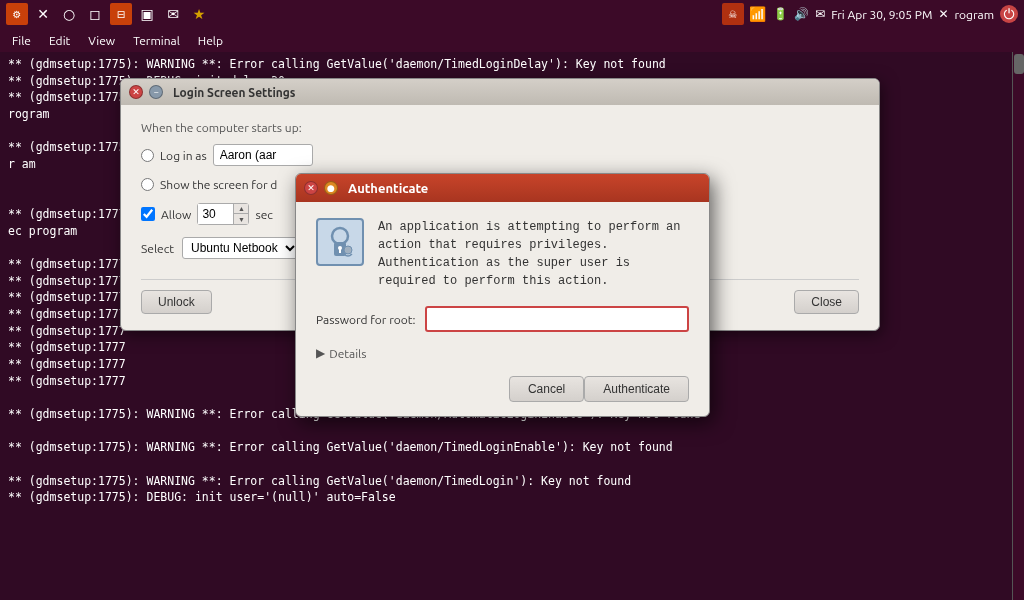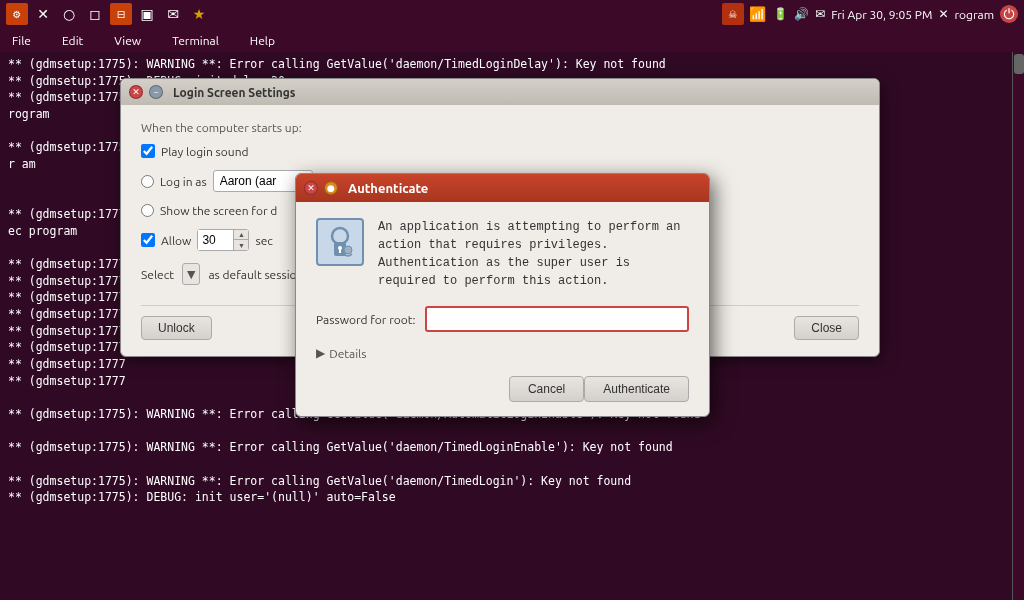--- a/index.html
+++ b/index.html
@@ -68,21 +68,21 @@
       position: relative;
     }
 
     
     #terminal-menu {
       background: #3c0a28;
       height: 24px;
       display: flex;
       align-items: center;
       padding: 0 4px;
-      gap: 15px;
+      gap: 2px;
     }
     .menu-item {
       padding: 2px 8px;
       color: #fff;
       font-size: 12px;
       cursor: pointer;
       border-radius: 2px;
     }
 
     
@@ -441,26 +441,20 @@
 
   <div id="login-settings-window">
     <div id="login-settings-titlebar">
       <div class="window-btn win-close">✕</div>
       <div class="window-btn win-min">−</div>
       <span id="login-settings-title">Login Screen Settings</span>
     </div>
     <div id="login-settings-body">
       <div class="settings-section-label">When the computer starts up:</div>
 
-      <div class="settings-row">
-        <div class="checkbox-wrapper">
-          <input type="checkbox" checked="" style="">
-          <span class="settings-label">Play login sound</span>
-        </div>
-      </div>
 
       <div class="settings-row">
         <div class="radio-wrapper">
           <input type="radio" name="startup" style="">
           <span class="settings-label">Log in as</span>
           <input type="text" class="text-input-small" value="Aaron (aar" style="">
         </div>
       </div>
 
       <div class="settings-row">
@@ -480,20 +474,24 @@
               <button class="spinner-btn">▲</button>
               <button class="spinner-btn">▼</button>
             </div>
           </div>
           <span class="settings-label">sec</span>
         </div>
       </div>
 
       <div class="settings-row">
         <span class="settings-label">Select</span>
+        <select class="select-small">
+          <option>Ubuntu Netbook</option>
+          <option>Ubuntu Desktop</option>
+        </select>
         <div style="display:flex;align-items:center;border:1px solid #aaa;border-radius:3px;background:#e8e4e0;height:22px;padding:0 4px;">
           <span style="font-size:11px;color:#555;">▼</span>
         </div>
         <span class="settings-label">as default session</span>
       </div>
 
       <div class="settings-bottom-row">
         <button class="btn-unlock">Unlock</button>
         <button class="btn-close">Close</button>
       </div>

